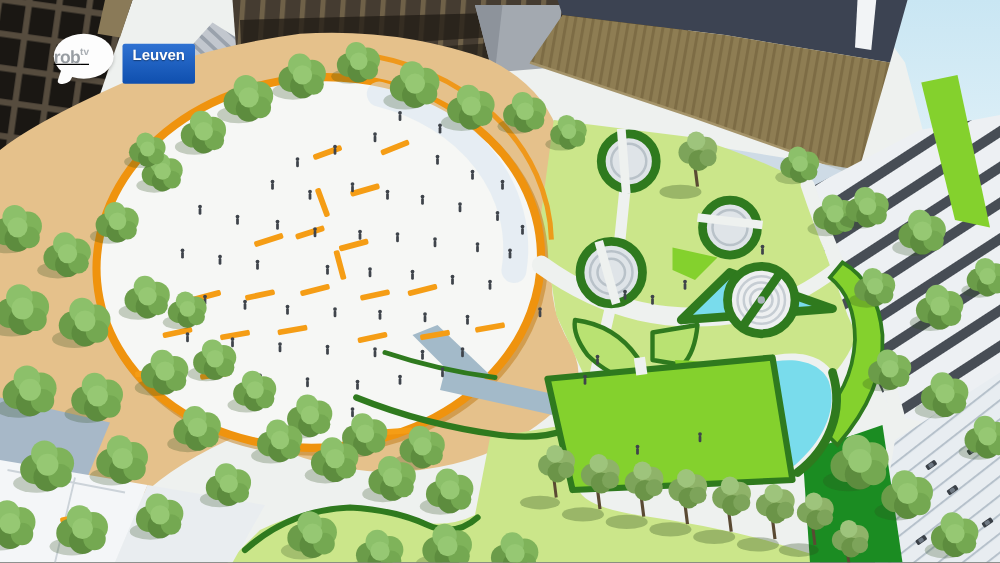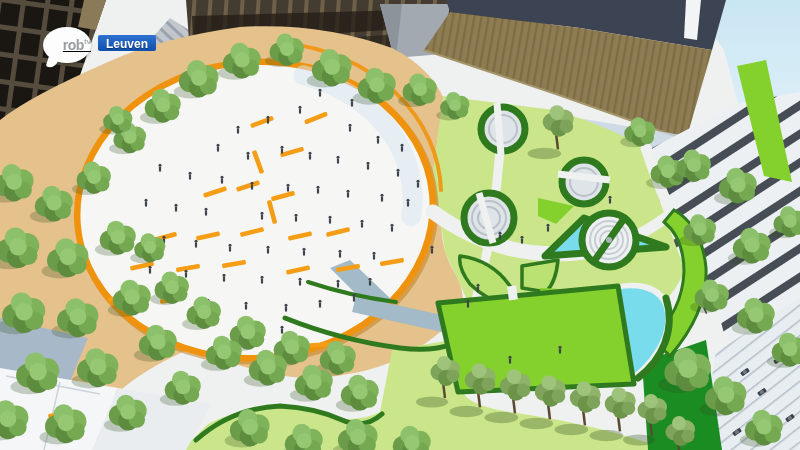--- a/index.html
+++ b/index.html
@@ -18,27 +18,27 @@
   .plaza{fill:var(--plaza-white,#f6f7f5);stroke:var(--ring-orange,#ef930e);stroke-width:6.5;}
   .ring-thin{fill:none;stroke:var(--ring-orange,#ef930e);}
   .rill{fill:var(--water-rill,#a3bac9);}
   .shadowband{fill:var(--shadow-blue,#c6d6e4);}
   .leaf{fill:#b9e272;stroke:var(--hedge-green,#2f7a1e);stroke-width:3.5;stroke-linejoin:round;}
   .bench{fill:var(--bench-orange,#f59d15);}
   .person{fill:var(--person-dark,#3f444b);}
 
   
   .logo-bubble{position:absolute;left:43px;top:27px;width:48px;height:36px;background:#fdfdfd;
-    border-radius:50%;display:flex;align-items:center;justify-content:flex-end;
+    border-radius:50%;display:flex;align-items:center;justify-content:flex-start;
     box-shadow:0 1px 3px rgba(0,0,0,.25);z-index:5;text-decoration:underline;}
   .logo-bubble::after{content:"";position:absolute;left:4px;bottom:-5px;width:10px;height:10px;
     background:#fdfdfd;border-radius:0 0 9px 2px;transform:rotate(18deg);}
   .logo-text{color:#989da2;font-weight:bold;font-size:14px;line-height:1;letter-spacing:-.5px;}
   .logo-sup{color:#a8adb2;font-weight:bold;font-size:8px;vertical-align:super;letter-spacing:0;}
-  .location-badge{position:absolute;left:98px;top:35px;height:16px;padding:0 8px;
+  .location-badge{position:absolute;left:98px;top:35px;height:32px;padding:0 8px;
     background:linear-gradient(var(--badge-blue-top,#2f72d2),var(--badge-blue-bottom,#0f4fae));
     color:#fff;font-weight:bold;font-size:12px;line-height:18px;border-radius:2px;
     text-shadow:0 1px 1px rgba(0,0,0,.4);z-index:5;}
 </style>
 </head>
 <body>
 
 <div class="stage">
 
 <svg viewBox="0 0 800 450" width="800" height="450">

